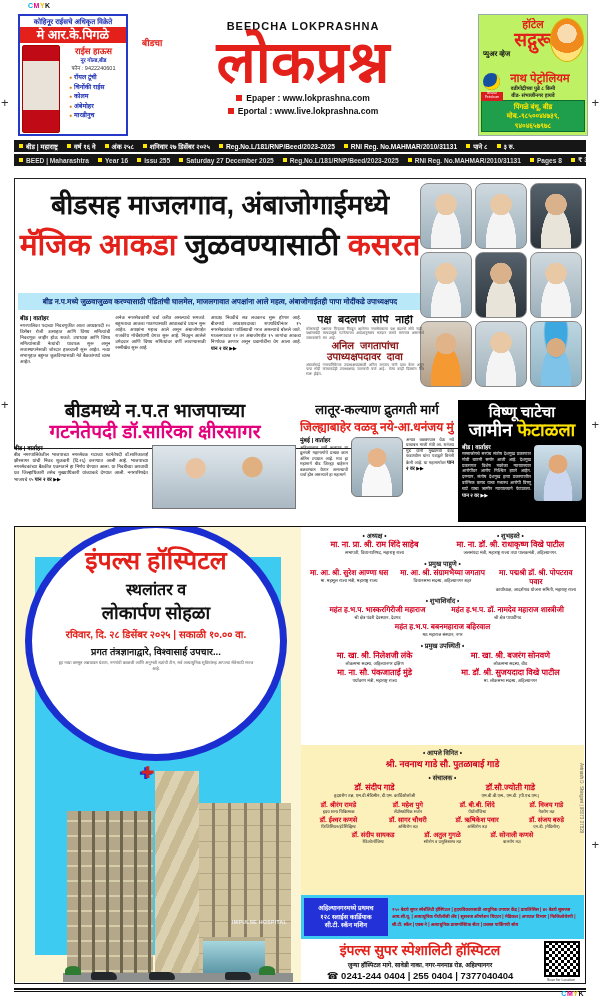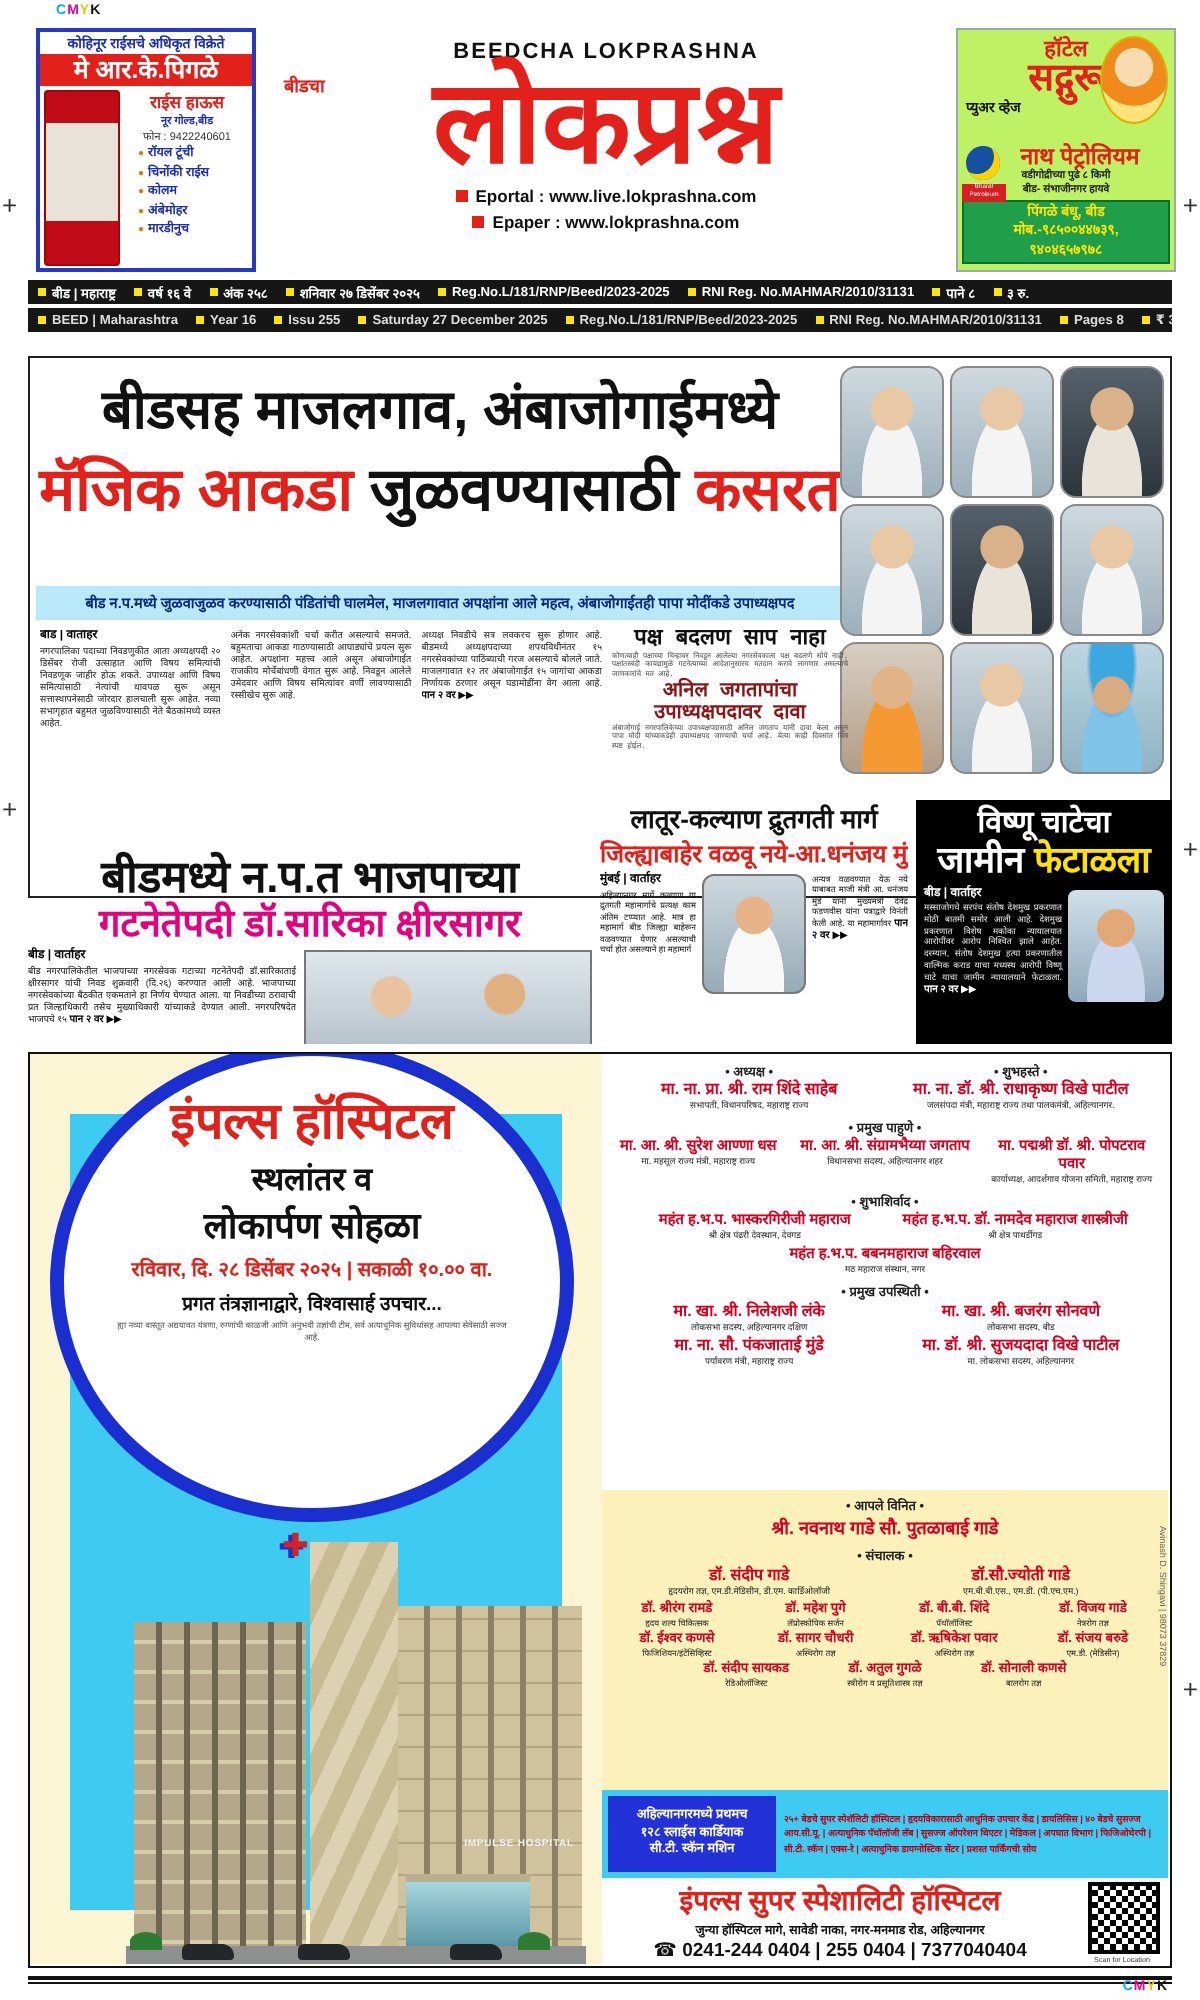--- a/index.html
+++ b/index.html
@@ -71,21 +71,21 @@
   .ph.d{background:radial-gradient(circle at 50% 32%,#d9b28c 0 21%,transparent 22%),
         radial-gradient(ellipse at 50% 92%,#e8e4da 0 42%,transparent 43%),linear-gradient(#55616b,#2d353c);}
   .ph.s{background:radial-gradient(circle at 50% 34%,#e0b488 0 21%,transparent 22%),
         radial-gradient(ellipse at 50% 92%,#f59a33 0 42%,transparent 43%),linear-gradient(#d8cfc2,#b19d86);}
   .ph.b{background:radial-gradient(circle at 50% 40%,#d8ab80 0 20%,transparent 21%),
         radial-gradient(ellipse at 50% 16%,#3da8e0 0 30%,transparent 36%),
         radial-gradient(ellipse at 50% 92%,#7fc3e8 0 42%,transparent 43%),linear-gradient(#bcd6e2,#8fb3c4);}
   
   .row2{left:14px;top:400px;width:572px;height:122px;display:flex;gap:4px;}
   .s2{width:282px;flex:none;overflow:hidden;}
-  .s2h1{font-size:22px;font-weight:bold;text-align:center;line-height:1.12;white-space:nowrap;margin-top:27px;}
+  .s2h1{font-size:19px;font-weight:bold;text-align:center;line-height:1.12;white-space:nowrap;}
   .s2h2{font-size:19px;font-weight:bold;color:#e5007d;text-align:center;line-height:1.12;white-space:nowrap;}
   .s2b{display:flex;gap:4px;margin-top:2px;}
   .s2t{width:134px;flex:none;font-size:4.6px;line-height:1.3;text-align:justify;}
   .s2p{flex:1;height:62px;border:1px solid #777;background:
        radial-gradient(circle at 30% 36%,#e9c3a0 0 9%,transparent 10%),
        radial-gradient(circle at 70% 34%,#e0b080 0 9%,transparent 10%),
        linear-gradient(#dfe7ec,#aab8c2);}
   .s3{width:154px;flex:none;overflow:hidden;}
   .s3h1{font-size:13px;font-weight:bold;text-align:center;white-space:nowrap;}
   .s3h2{font-size:12px;font-weight:bold;color:#e3211a;text-align:center;white-space:nowrap;}
@@ -192,22 +192,22 @@
             <div class="lad-it"><span class="dot">●</span><span>मारडीनुच</span></div>
           </div>
       </div>
     </div>
   </div>
 
   <div class="abs mast">
     <div class="mast-top">BEEDCHA LOKPRASHNA</div>
     <div class="mast-small">बीडचा</div>
     <div class="logo">लोकप्रश्न</div>
+    <div class="mlink"><i class="rsq"></i><span>Epaper : www.lokprashna.com</span></div>
     <div class="mlink"><i class="rsq"></i><span>Eportal : www.live.lokprashna.com</span></div>
-    <div class="mlink"><i class="rsq"></i><span>Epaper : www.lokprashna.com</span></div>
   </div>
 
   <div class="abs rad">
     <div class="saint"></div>
     <div class="rad-l1">हॉटेल</div>
     <div class="rad-l2">सद्गुरू</div>
     <div class="rad-l3">प्युअर व्हेज</div>
     <div class="bplogo"></div>
     <div class="bpbox">Bharat Petroleum</div>
     <div class="rad-brand">नाथ पेट्रोलियम</div>

